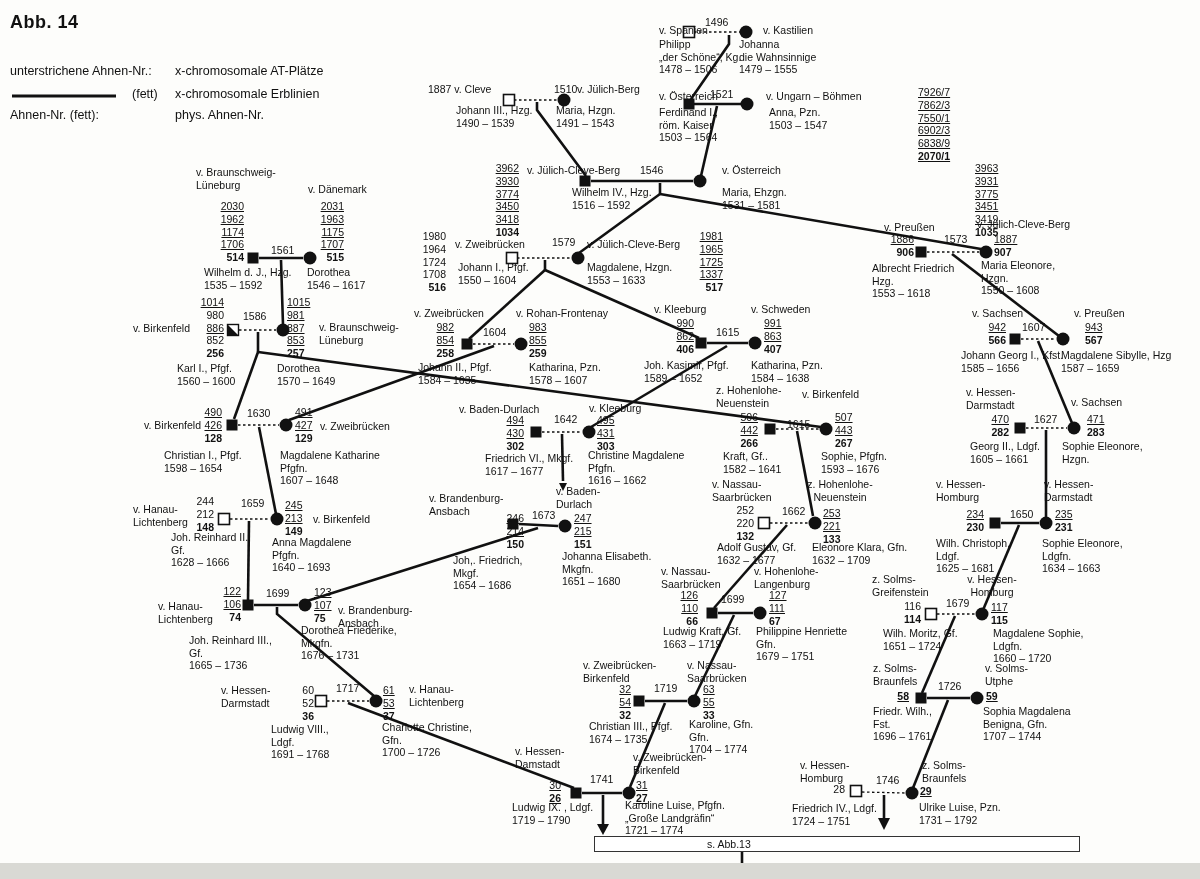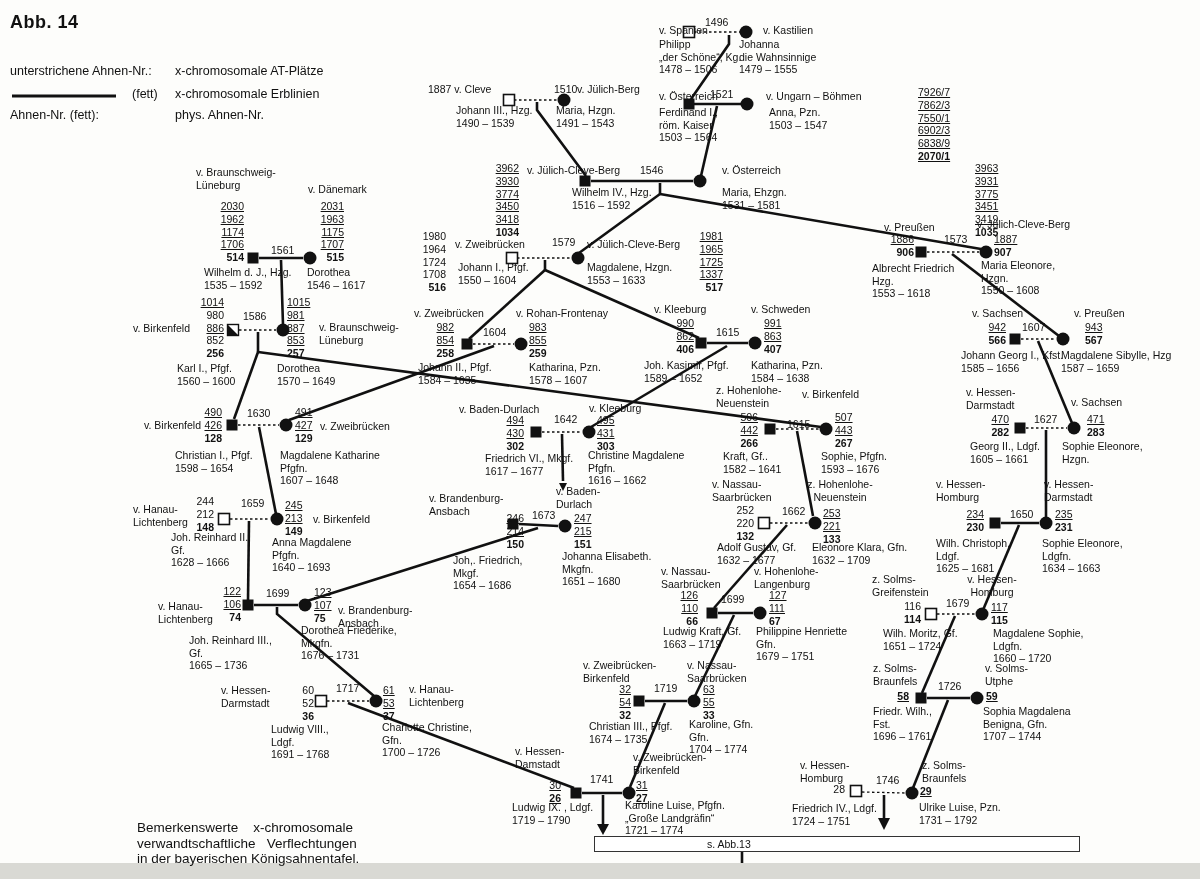--- a/index.html
+++ b/index.html
@@ -371,21 +371,21 @@
       <div><span class="u">426</span></div>
       <div class="b">128</div>
     </div>
   <div class="t" style="left:247px;top:407px">1630</div>
   <div class="stk" style="left:295px;top:406px">
       <div><span class="u">491</span></div>
       <div><span class="u">427</span></div>
       <div class="b">129</div>
     </div>
   <div class="t" style="left:320px;top:420px">v. Zweibrücken</div>
-  <div class="t" style="left:175px;top:449px">Christian I., Pfgf.
+  <div class="t" style="left:164px;top:449px">Christian I., Pfgf.
 1598 – 1654</div>
   <div class="t" style="left:280px;top:449px">Magdalene Katharine
 Pfgfn.
 1607 – 1648</div>
 
   <div class="t" style="left:459px;top:403px">v. Baden-Durlach</div>
   <div class="stk sr" style="left:478px;top:414px;width:46px">
       <div><span class="u">494</span></div>
       <div><span class="u">430</span></div>
       <div class="b">302</div>
@@ -673,21 +673,18 @@
   <div class="t" style="left:922px;top:759px">z. Solms-
 Braunfels</div>
   <div class="stk" style="left:920px;top:785px">
       <div class="b"><span class="u">29</span></div>
     </div>
   <div class="t" style="left:792px;top:802px">Friedrich IV., Ldgf.
 1724 – 1751</div>
   <div class="t" style="left:919px;top:801px">Ulrike Luise, Pzn.
 1731 – 1792</div>
 
-  <div id="footnote">Bemerkenswerte    x-chromosomale
-verwandtschaftliche   Verflechtungen
-in der bayerischen Königsahnentafel.</div>
 </div>
 
 <div id="seebox">
   <span>s. Abb.13</span>
 </div>
 <div id="graybar"></div>
 
 </body></html>

